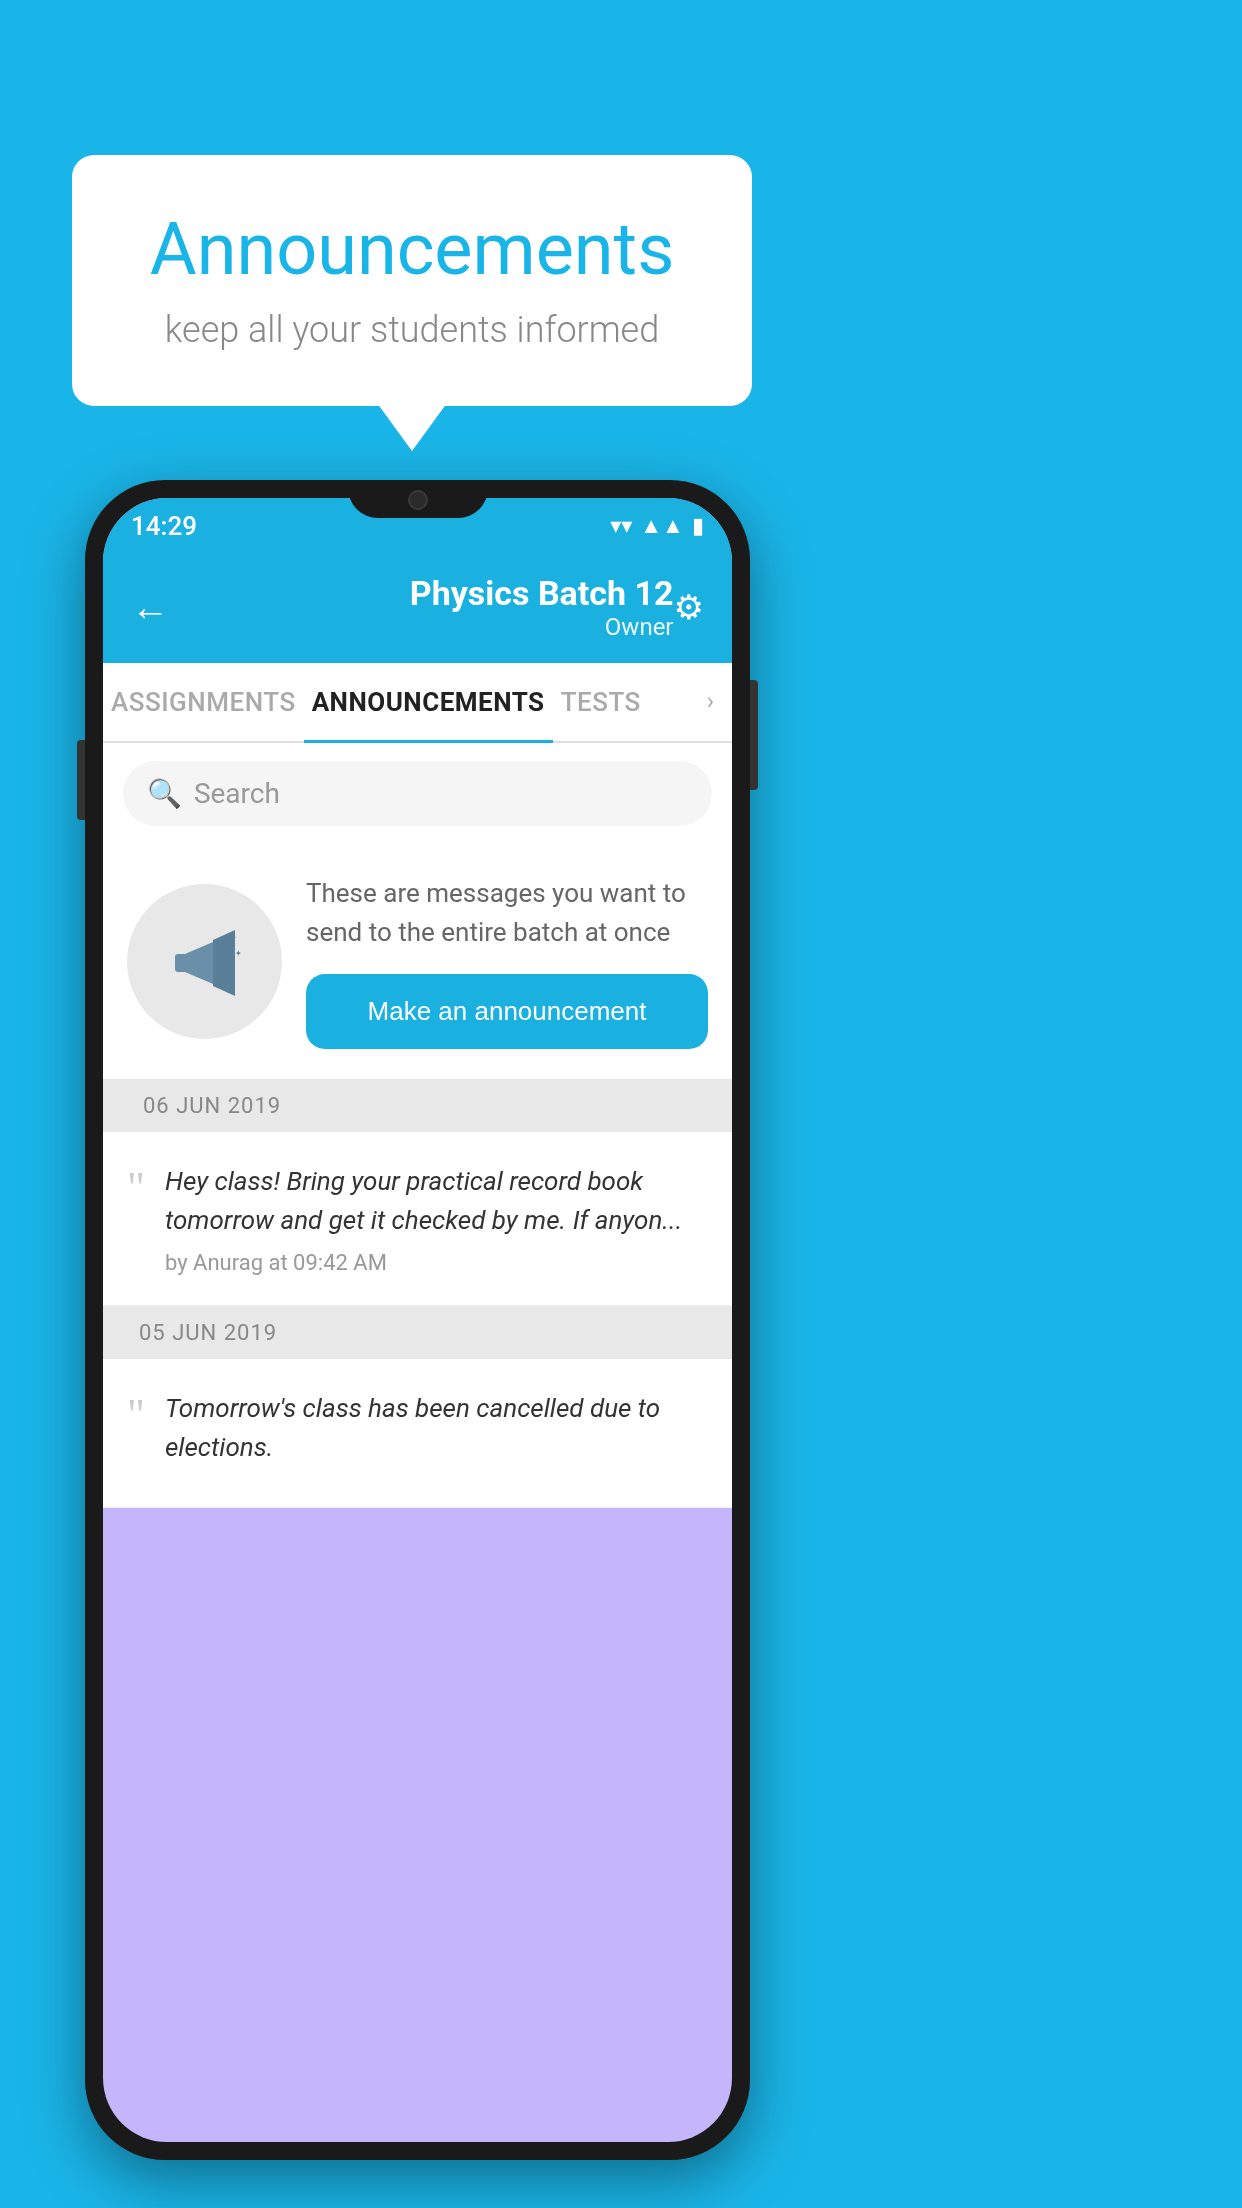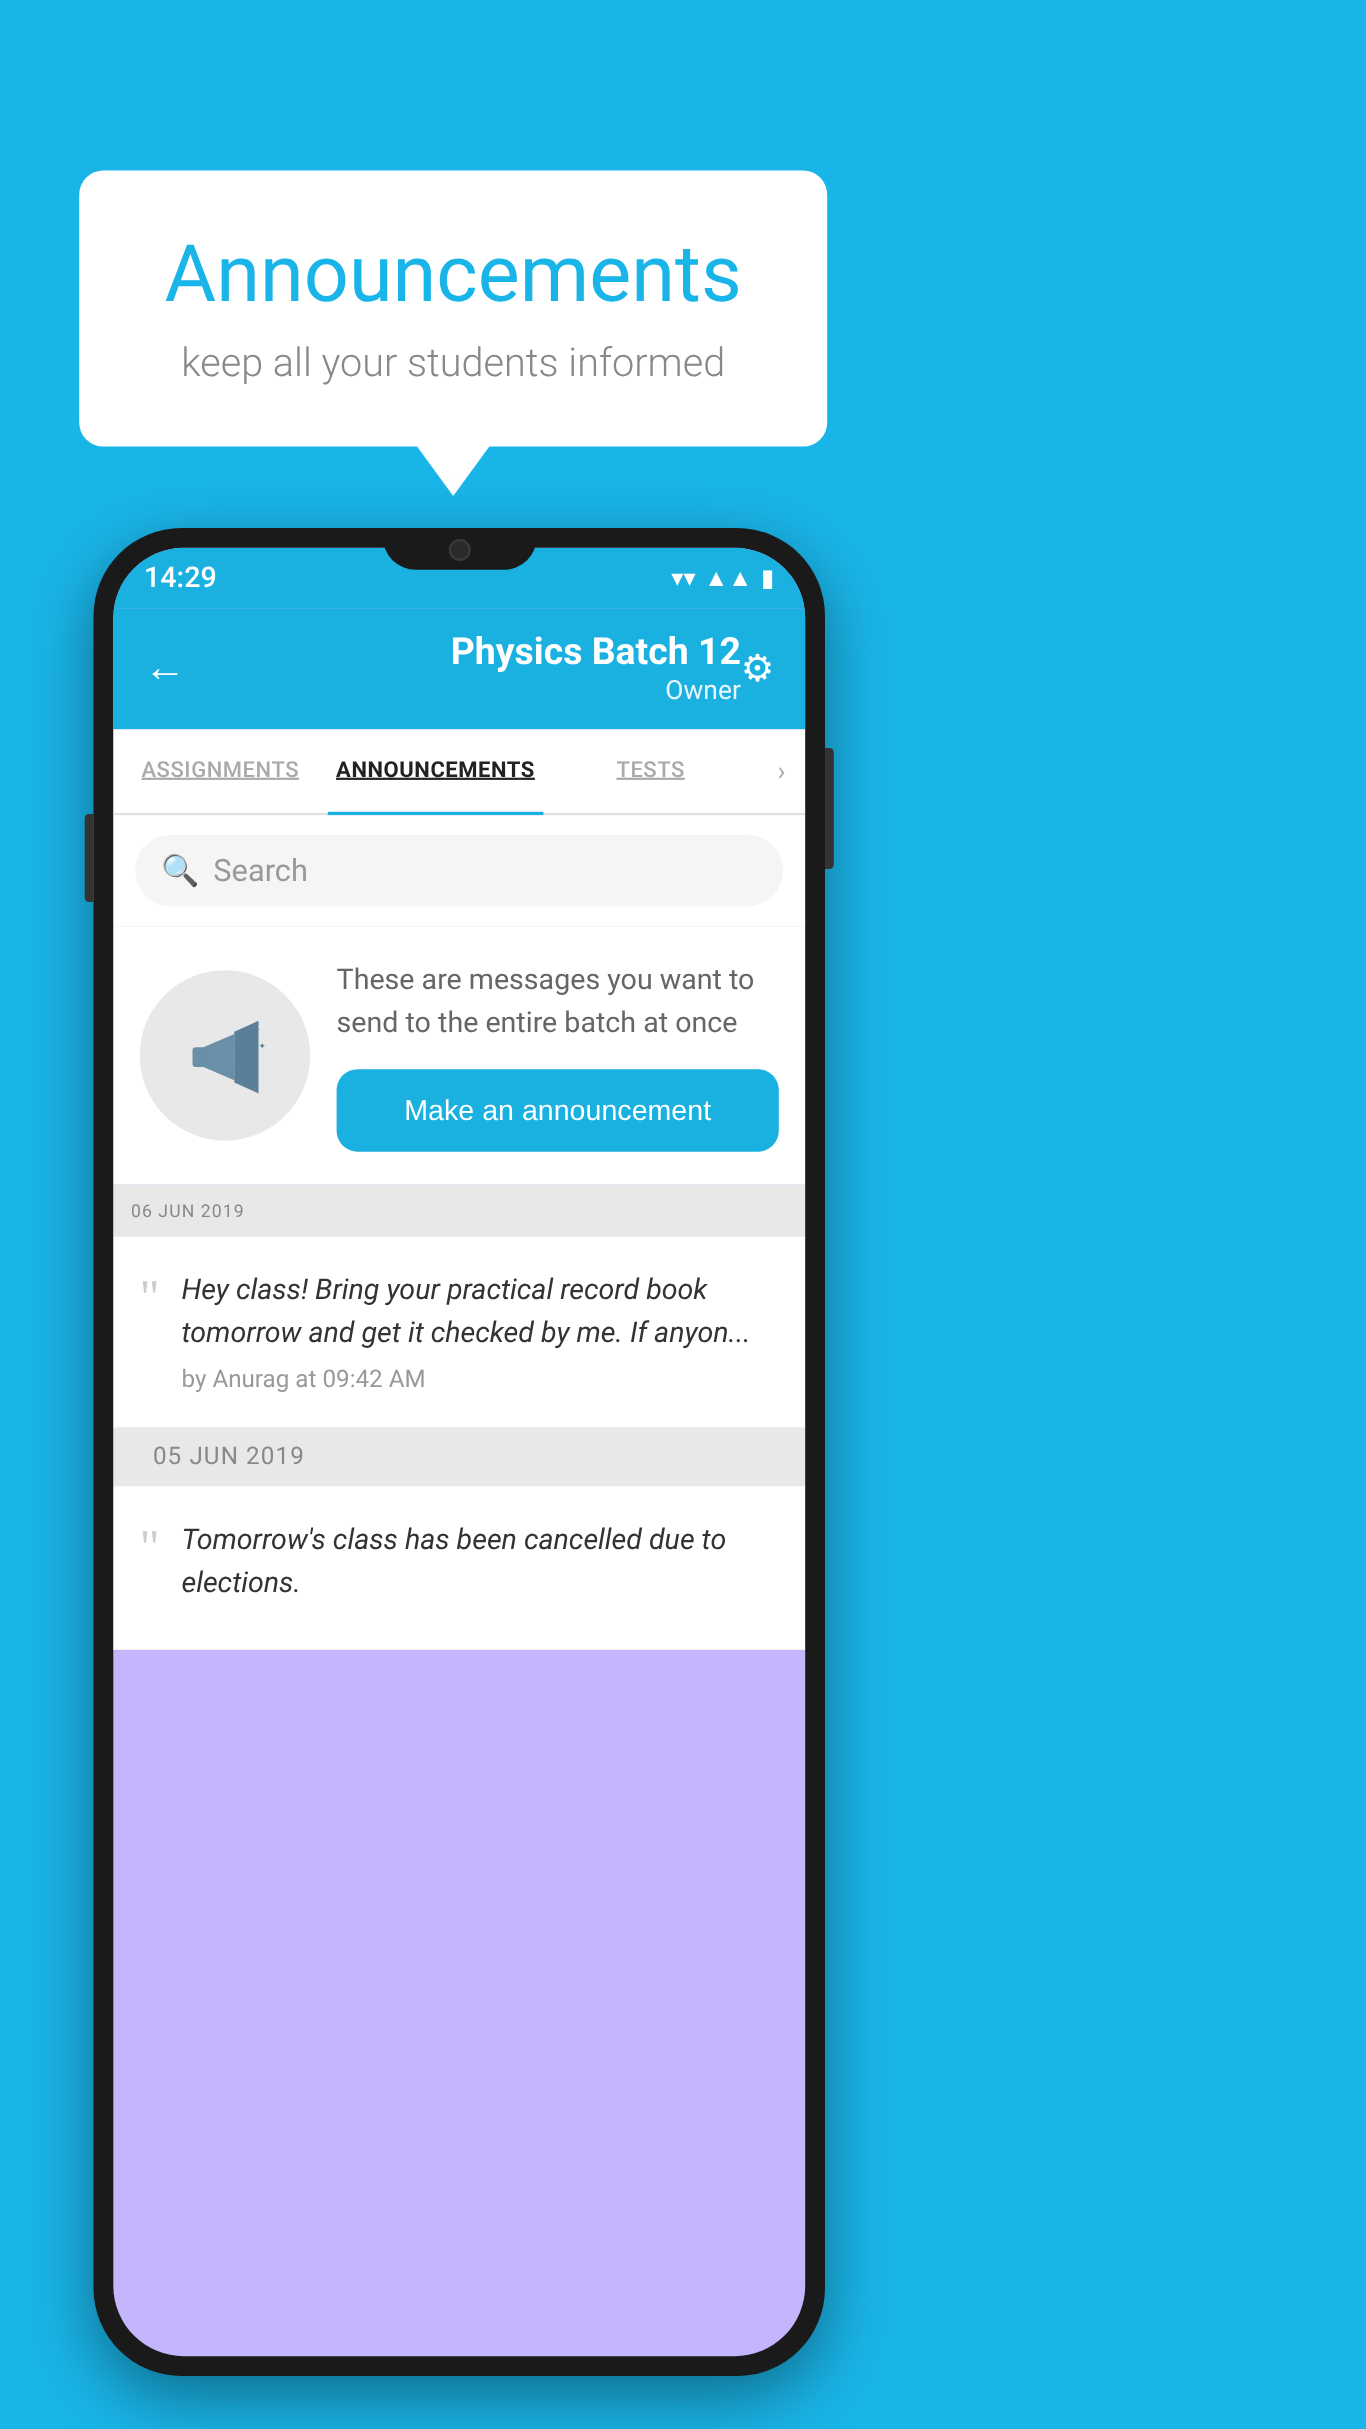--- a/index.html
+++ b/index.html
@@ -200,29 +200,28 @@
 
     
     .tabs-container {
       background: white;
       display: flex;
       border-bottom: 2px solid #e0e0e0;
     }
 
     .tab {
       flex: 1;
-      text-align: center;
+      text-align: left;
       padding: 24px 8px;
-      font-size: 20px;
+      font-size: 26px;
       font-weight: 500;
       color: #aaa;
       letter-spacing: 0.5px;
       cursor: pointer;
       position: relative;
-      text-decoration: underline;
     }
 
     .tab.active {
       color: #222;
       font-weight: 700;
     }
 
     .tab.active::after {
       content: '';
       position: absolute;
@@ -309,22 +308,22 @@
       padding: 22px 28px;
       font-size: 26px;
       font-weight: 500;
       cursor: pointer;
       width: 100%;
     }
 
     
     .date-separator {
       background: #e8e8e8;
-      padding: 14px 16px;
-      font-size: 16px;
+      padding: 14px 40px;
+      font-size: 22px;
       color: #888;
       letter-spacing: 1px;
       font-weight: 400;
     }
 
     
     .announcement-item {
       background: white;
       padding: 30px 24px;
       display: flex;

